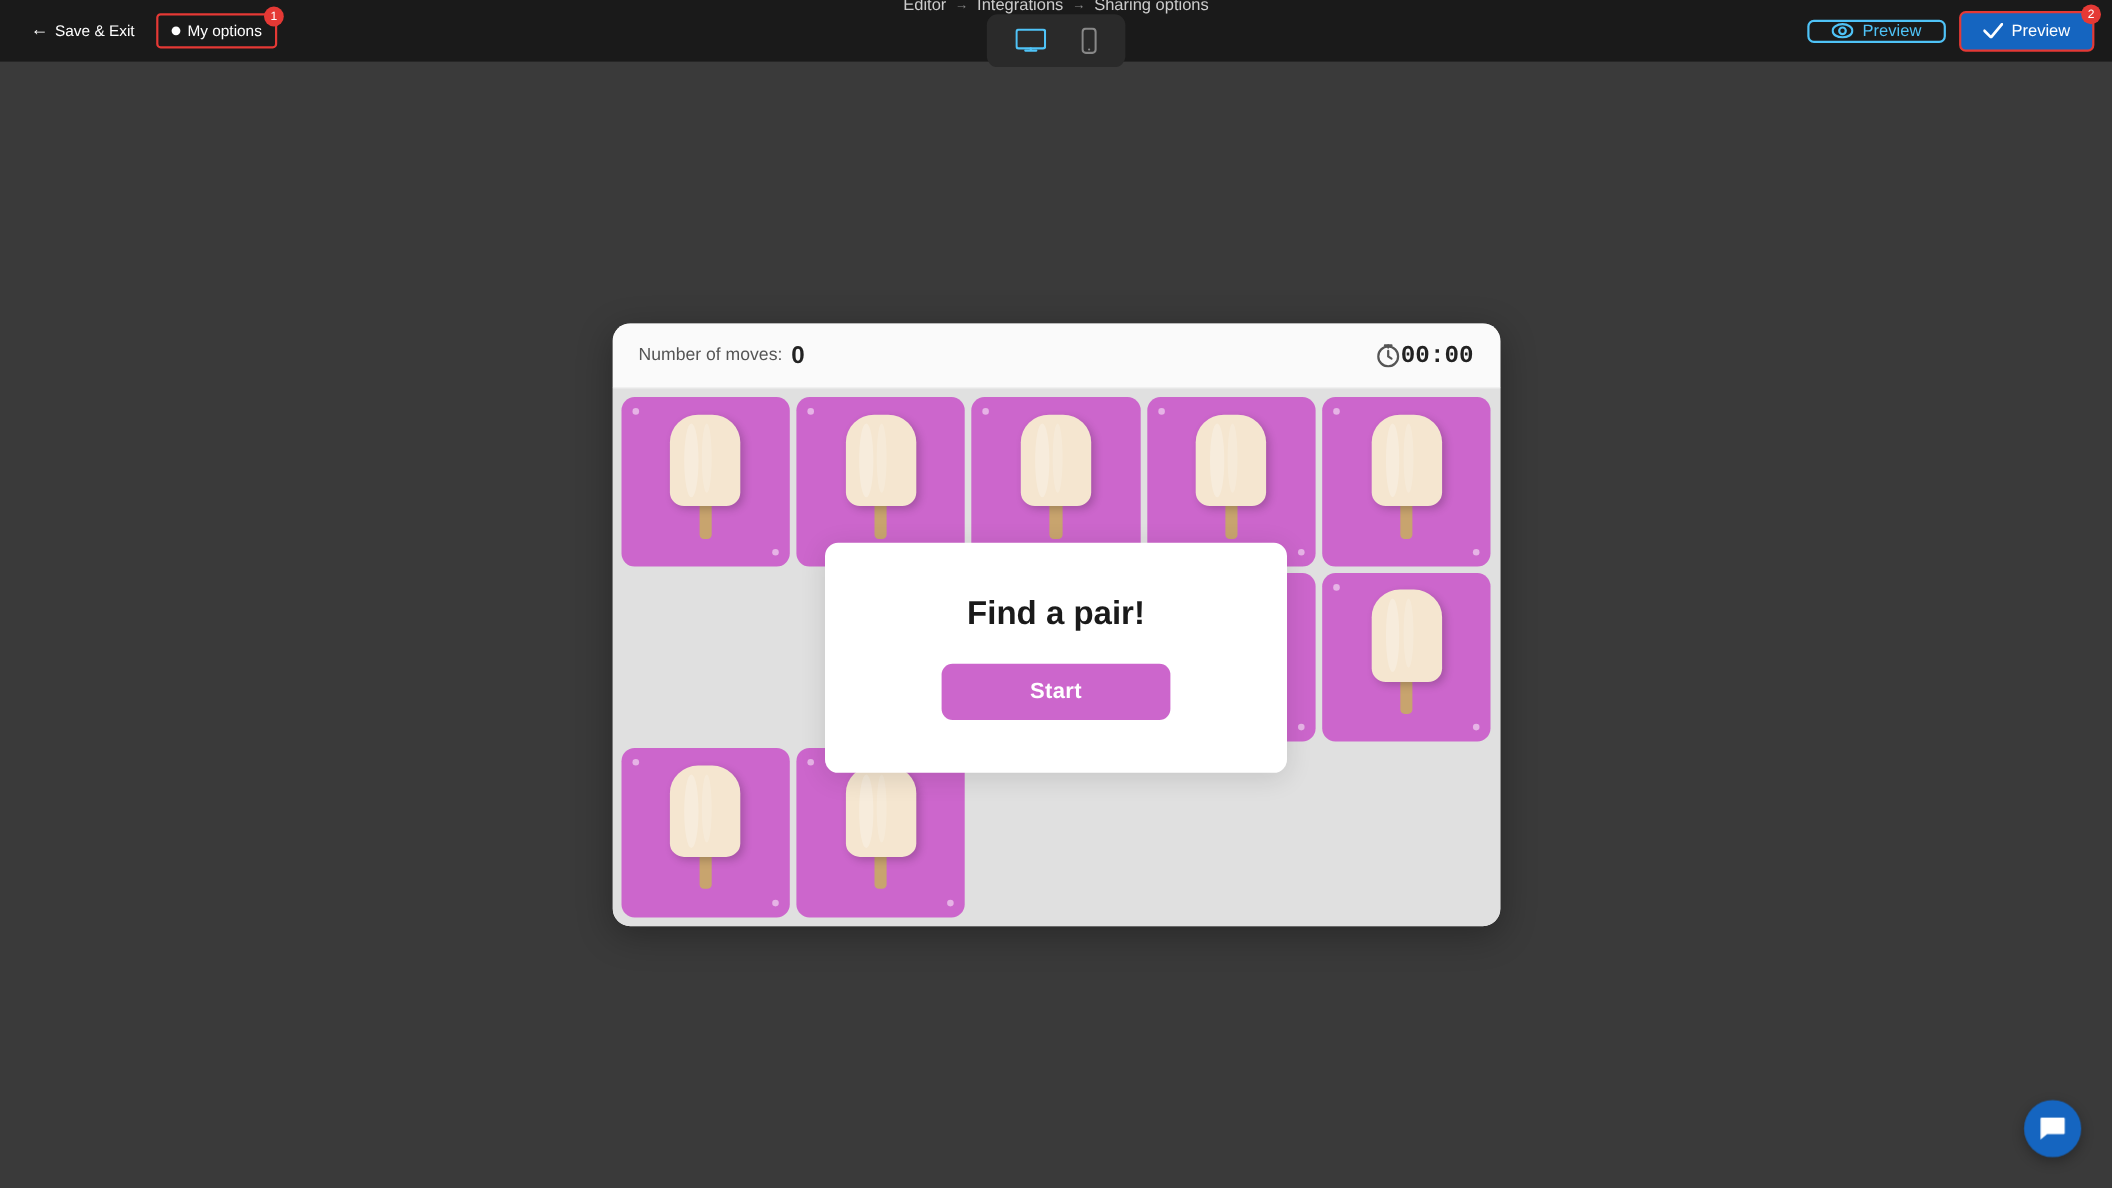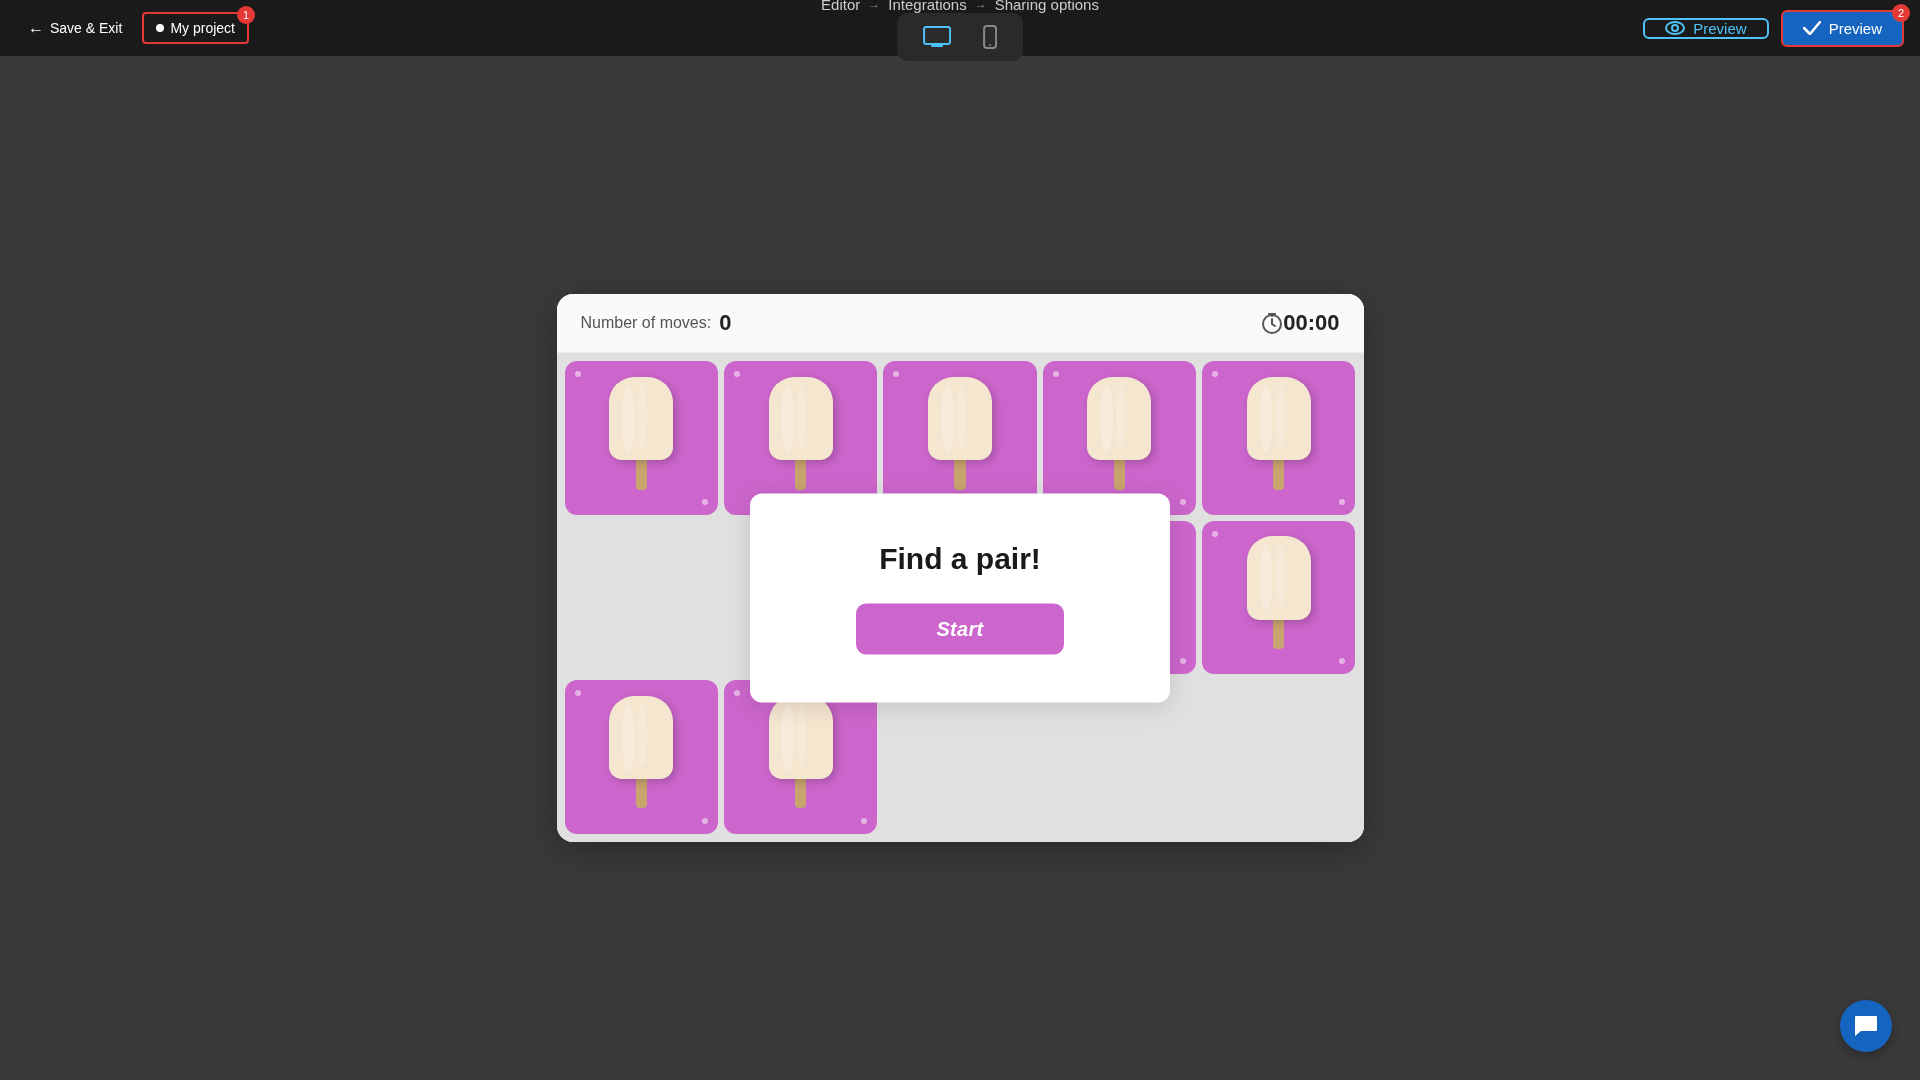--- a/index.html
+++ b/index.html
@@ -201,20 +201,21 @@
       font-weight: 600;
       color: #222;
     }
 
     .timer-section {
       display: flex;
       align-items: center;
       font-size: 22px;
       font-weight: 600;
       color: #222;
+      font-family: Liberation Mono, monospace;
     }
 
     
     .grid-area {
       display: grid;
       grid-template-columns: repeat(5, 1fr);
       gap: 6px;
       padding: 8px;
       background: #e0e0e0;
       position: relative;
@@ -326,21 +327,20 @@
     .start-btn {
       background: #cc66cc;
       border: none;
       border-radius: 10px;
       color: white;
       font-size: 20px;
       font-weight: 600;
       padding: 14px 80px;
       cursor: pointer;
       letter-spacing: 0.3px;
-      font-style: italic;
     }
 
     
     .chat-bubble {
       position: fixed;
       bottom: 28px;
       right: 28px;
       width: 52px;
       height: 52px;
       background: #1565c0;
@@ -385,21 +385,21 @@
 <body>
 
 <div class="topbar">
   <div class="topbar-left">
     <button class="save-exit-btn">
       <span style="font-size:16px;">←</span>
       <span>Save &amp; Exit</span>
     </button>
     <button class="project-name-btn">
       <span class="dot"></span>
-      <span>My project</span>
+      <span>My options</span>
       <span class="badge">1</span>
     </button>
   </div>
 
   <div class="topbar-center">
     <div class="nav-steps">
       <span class="step">Editor</span>
       <span class="arrow">→</span>
       <span class="step">Integrations</span>
       <span class="arrow">→</span>

